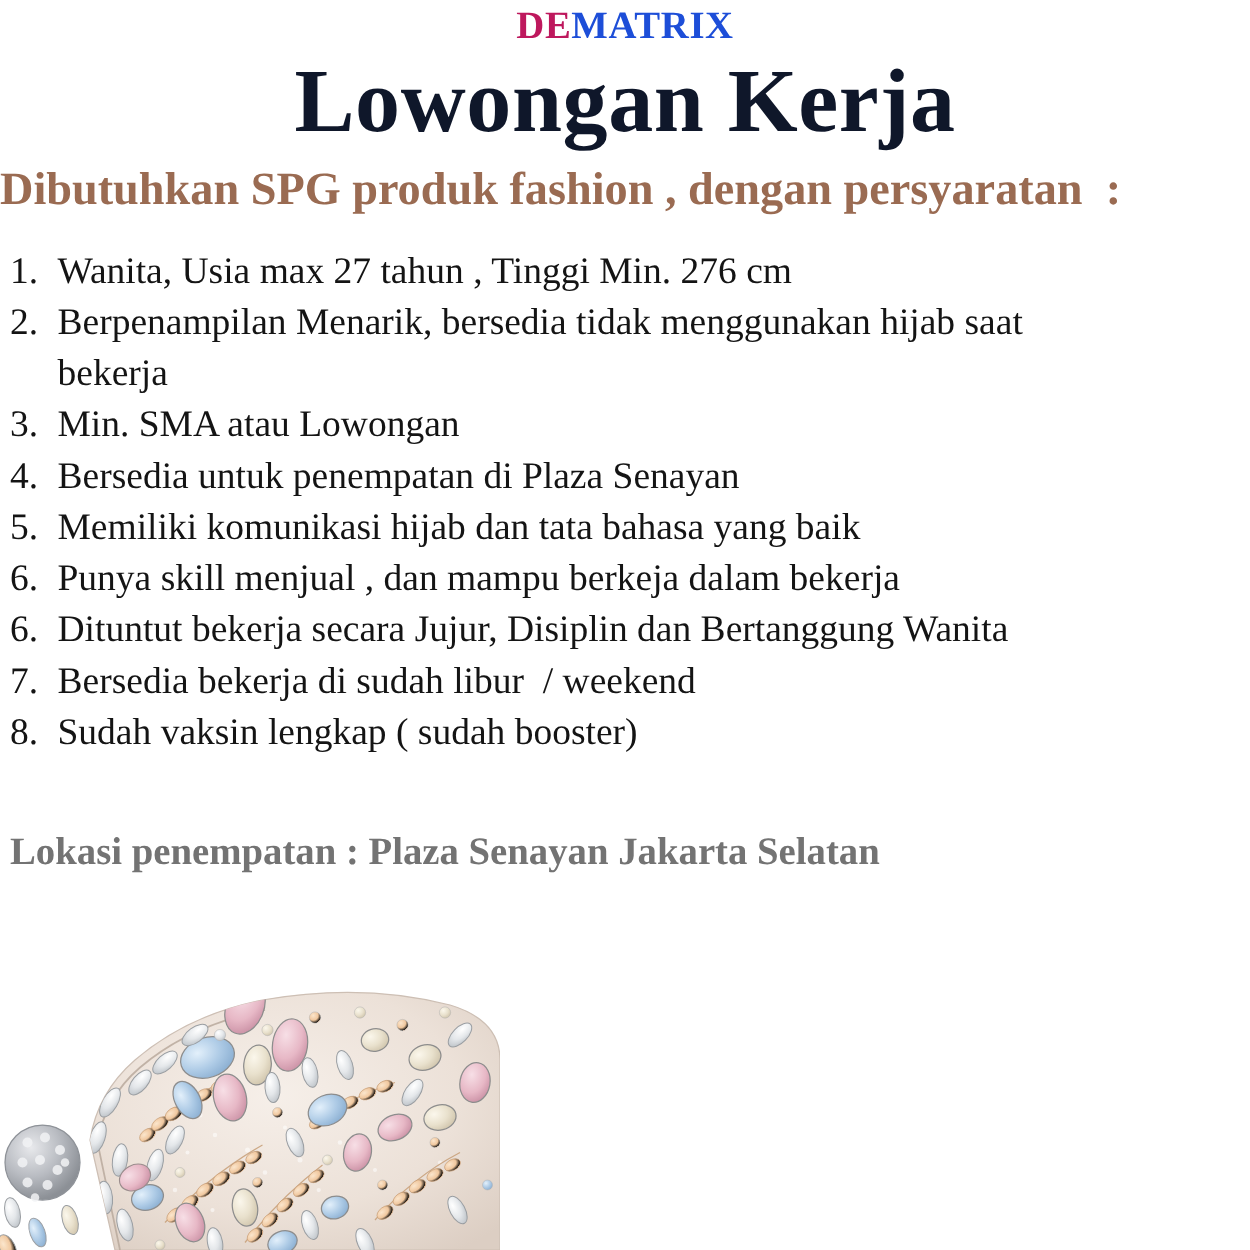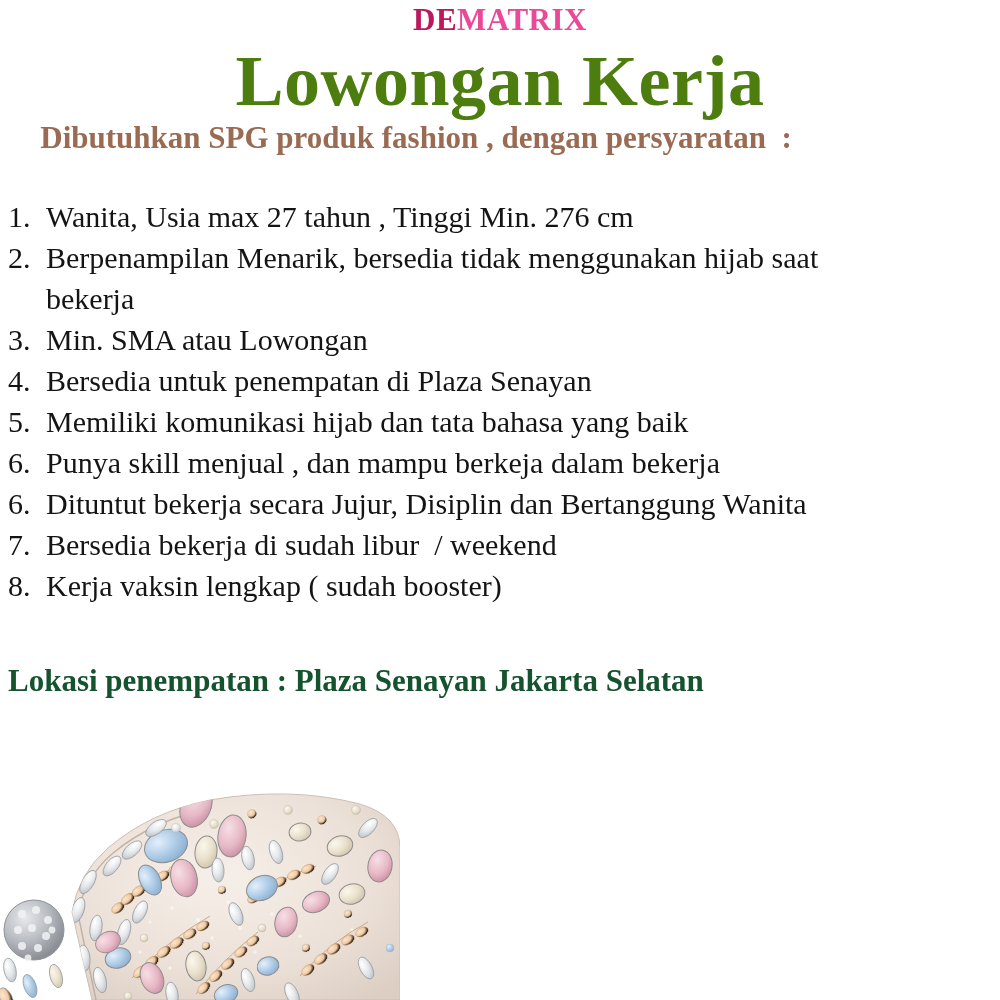--- a/index.html
+++ b/index.html
@@ -30,49 +30,49 @@
     width: 1000px;
     text-align: center;
     font-family: "Liberation Serif", "DejaVu Serif", serif;
     font-weight: bold;
     font-size: 31px;
     letter-spacing: 0.5px;
     line-height: 36px;
     white-space: nowrap;
   }
   .brand .de   { color: #be185d; }
-  .brand .matrix { color: #ec4899; margin-top: 40px; }
+  .brand .matrix { color: #1d4ed8; margin-top: 40px; }
 
   
   .headline {
     position: absolute;
     top: 40px;
     left: 0;
     width: 1000px;
     text-align: center;
-    color: #4d7c0f;
+    color: #0f172a;
     font-family: "Liberation Serif", "DejaVu Serif", serif;
     font-weight: bold;
     font-size: 72px;
     line-height: 82px;
     letter-spacing: 0.5px;
     white-space: nowrap;
   }
 
   
   .subtitle {
     position: absolute;
-    top: 116px;
+    top: 130px;
     left: 0;
     width: 832px;
     text-align: center;
     color: #9a6b52;
     font-family: "Liberation Serif", "DejaVu Serif", serif;
     font-weight: bold;
-    font-size: 31px;
+    font-size: 37px;
     line-height: 44px;
     white-space: pre;
   }
 
   
   .reqs {
     position: absolute;
     top: 196px;
     left: 8px;
     width: 984px;
@@ -95,21 +95,21 @@
     flex: 1 1 auto;
     white-space: pre-wrap;
   }
 
   
   .location {
     position: absolute;
     top: 660px;
     left: 8px;
     width: 984px;
-    color: #14532d;
+    color: #737373;
     font-family: "Liberation Serif", "DejaVu Serif", serif;
     font-weight: bold;
     font-size: 31px;
     line-height: 42px;
     white-space: nowrap;
   }
 
   
   .photo {
     position: absolute;
@@ -164,21 +164,21 @@
     <div class="req-row">
       <span class="req-num">6.</span>
       <span class="req-text">Dituntut bekerja secara Jujur, Disiplin dan Bertanggung Wanita</span>
     </div>
     <div class="req-row">
       <span class="req-num">7.</span>
       <span class="req-text">Bersedia bekerja di sudah libur  / weekend</span>
     </div>
     <div class="req-row">
       <span class="req-num">8.</span>
-      <span class="req-text">Kerja vaksin lengkap ( sudah booster)</span>
+      <span class="req-text">Sudah vaksin lengkap ( sudah booster)</span>
     </div>
   </div>
 
   <div class="location">Lokasi penempatan : Plaza Senayan Jakarta Selatan</div>
 
   <div class="photo">
     <svg width="400" height="238" viewBox="0 0 400 238" xmlns="http://www.w3.org/2000/svg">
       <defs>
         <radialGradient id="bagBody" cx="45%" cy="40%" r="75%">
           <stop offset="0%" stop-color="#f6efe9"></stop>

